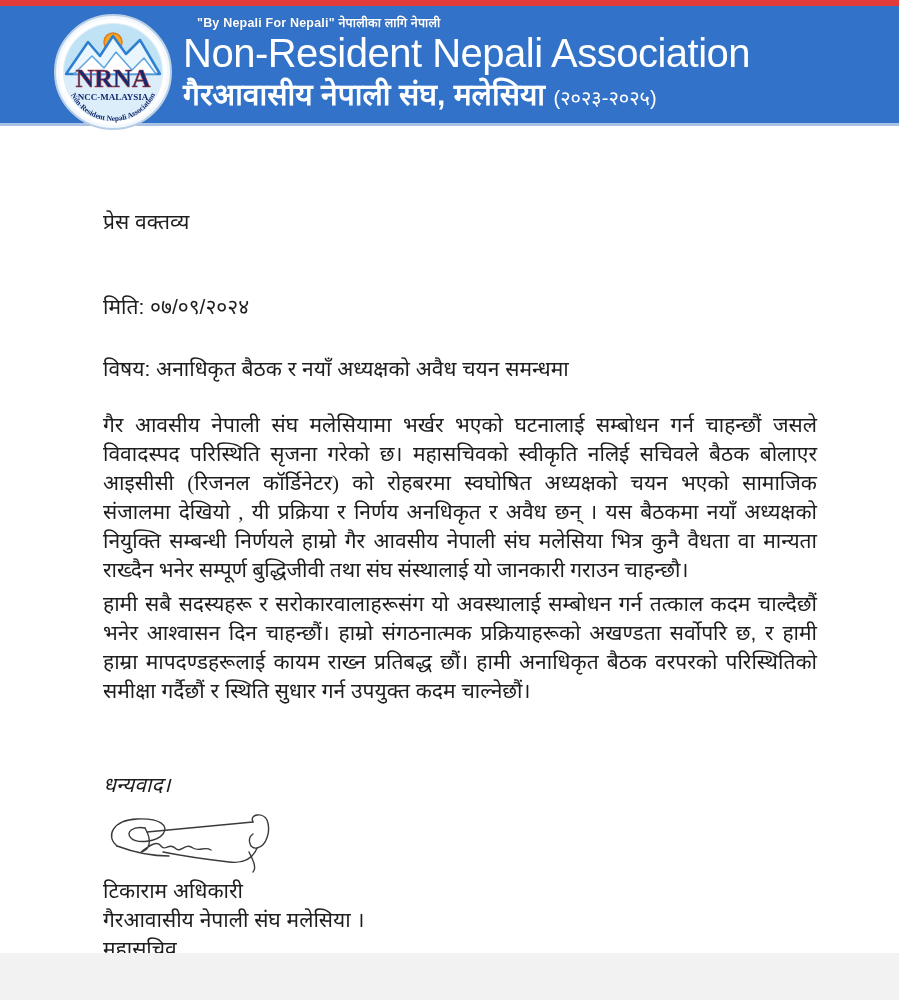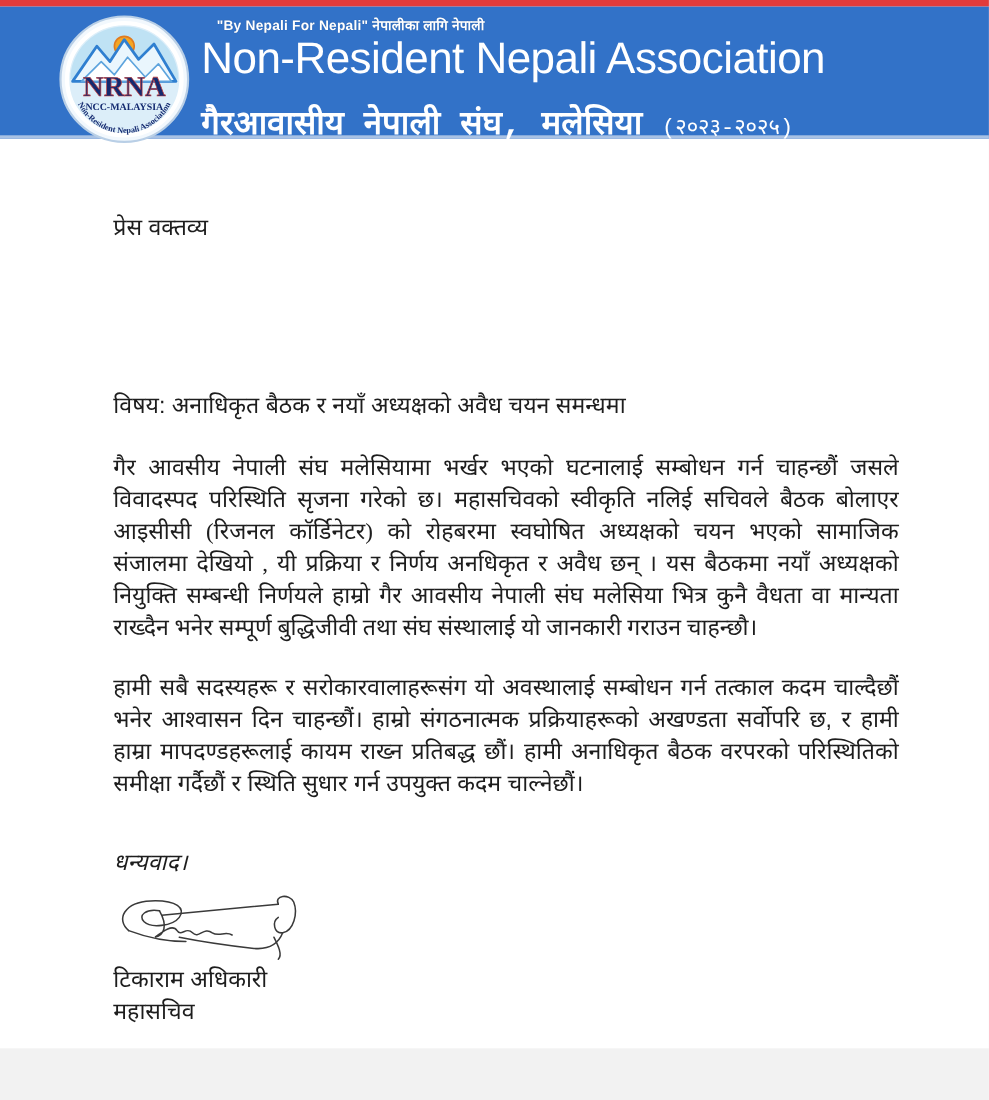--- a/index.html
+++ b/index.html
@@ -20,31 +20,31 @@
   .header-text { position:absolute; top:8px; left:183px; width:660px; color:#ffffff; }
   .tagline {
     font-size:12.5px; font-weight:bold; letter-spacing:.2px;
     padding-left:14px; text-shadow:0 0 1px rgba(0,0,0,.25);
   }
   .title-en {
     font-size:40px; font-weight:500; letter-spacing:-.5px; line-height:44px;
     white-space:nowrap;
   }
   .title-np {
-    font-family:Liberation Mono, monospace;
-    font-size:30px; font-weight:bold; line-height:40px; white-space:nowrap;margin-top:20px;
+    font-family:Liberation Sans, sans-serif;
+    font-size:30px; font-weight:bold; line-height:40px; white-space:nowrap;
   }
   .title-term { font-size:20px; font-weight:normal; }
   
   .body-area { position:absolute; left:103px; width:714px; font-size:21px; line-height:29px; }
-  .doc-type      { top:193px; }
+  .doc-type      { top:207px; }
   .date-line     { top:292px; }
   .subject-line  { top:354px; }
   .para-1        { top:411px; text-align:justify;font-family:Liberation Serif, serif; }
-  .para-2        { top:611px; text-align:justify; }
+  .para-2        { top:589px; text-align:justify; }
   .closing       { top:770px;font-style:italic; }
   .sig-block     { top:876px; line-height:29px; }
   .signature { position:absolute; top:812px; left:103px; width:235px; height:66px; }
   
   .footer-strip { position:absolute; top:953px; left:0; width:899px; height:47px; background:#f2f2f2; }
   svg text { font-family:"Liberation Serif","DejaVu Serif",serif; }
 </style>
 </head>
 <body>
 
@@ -81,20 +81,21 @@
 
     <div class="header-text">
       <div class="tagline">"By Nepali For Nepali" नेपालीका लागि नेपाली</div>
       <div class="title-en">Non-Resident Nepali Association</div>
       <div class="title-np"><span>गैरआवासीय नेपाली संघ, मलेसिया </span><span class="title-term">(२०२३-२०२५)</span></div>
     </div>
   </div>
 
   <div class="body-area doc-type" style="position:absolute">प्रेस वक्तव्य</div>
 
+  <div class="body-area date-line" style="position:absolute">मिति: ०७/०९/२०२४</div>
 
   <div class="body-area subject-line" style="position:absolute">विषय: अनाधिकृत बैठक र नयाँ अध्यक्षको अवैध चयन समन्धमा</div>
 
   <div class="body-area para-1" style="position:absolute">गैर आवसीय नेपाली संघ मलेसियामा भर्खर भएको घटनालाई सम्बोधन गर्न चाहन्छौं जसले  विवादस्पद परिस्थिति सृजना गरेको छ।  महासचिवको स्वीकृति नलिई सचिवले बैठक बोलाएर आइसीसी (रिजनल कॉर्डिनेटर) को रोहबरमा  स्वघोषित अध्यक्षको चयन भएको सामाजिक संजालमा देखियो , यी प्रक्रिया र निर्णय अनधिकृत र अवैध छन् । यस बैठकमा नयाँ अध्यक्षको नियुक्ति सम्बन्धी निर्णयले हाम्रो गैर आवसीय नेपाली संघ मलेसिया भित्र कुनै वैधता वा मान्यता राख्दैन भनेर  सम्पूर्ण बुद्धिजीवी तथा संघ संस्थालाई यो जानकारी गराउन चाहन्छौ।</div>
 
   <div class="body-area para-2" style="position:absolute">हामी सबै सदस्यहरू र  सरोकारवालाहरूसंग यो अवस्थालाई सम्बोधन गर्न तत्काल कदम चाल्दैछौं भनेर आश्वासन दिन चाहन्छौं। हाम्रो संगठनात्मक प्रक्रियाहरूको अखण्डता सर्वोपरि छ, र हामी हाम्रा मापदण्डहरूलाई कायम राख्न प्रतिबद्ध छौं। हामी अनाधिकृत बैठक वरपरको परिस्थितिको समीक्षा गर्दैछौं र स्थिति सुधार गर्न उपयुक्त कदम चाल्नेछौं।</div>
 
   <div class="body-area closing" style="position:absolute">धन्यवाद।</div>
 
   <div class="signature">
@@ -106,17 +107,18 @@
         <path d="M150,10 C146,2 160,0 164,8 C168,18 164,34 154,36 C146,37 144,26 150,22"></path>
         <path d="M154,36 C150,46 142,52 126,50 C100,47 80,44 60,40"></path>
         <path d="M146,40 C150,48 154,56 150,60"></path>
         <path d="M14,34 C30,40 50,44 66,44"></path>
       </g>
     </svg>
   </div>
 
   <div class="body-area sig-block" style="position:absolute">
     <div>टिकाराम अधिकारी</div>
+    <div>गैरआवासीय नेपाली संघ मलेसिया  ।</div>
     <div>महासचिव</div>
   </div>
 
   <div class="footer-strip"></div>
 </div>
 
 </body></html>

